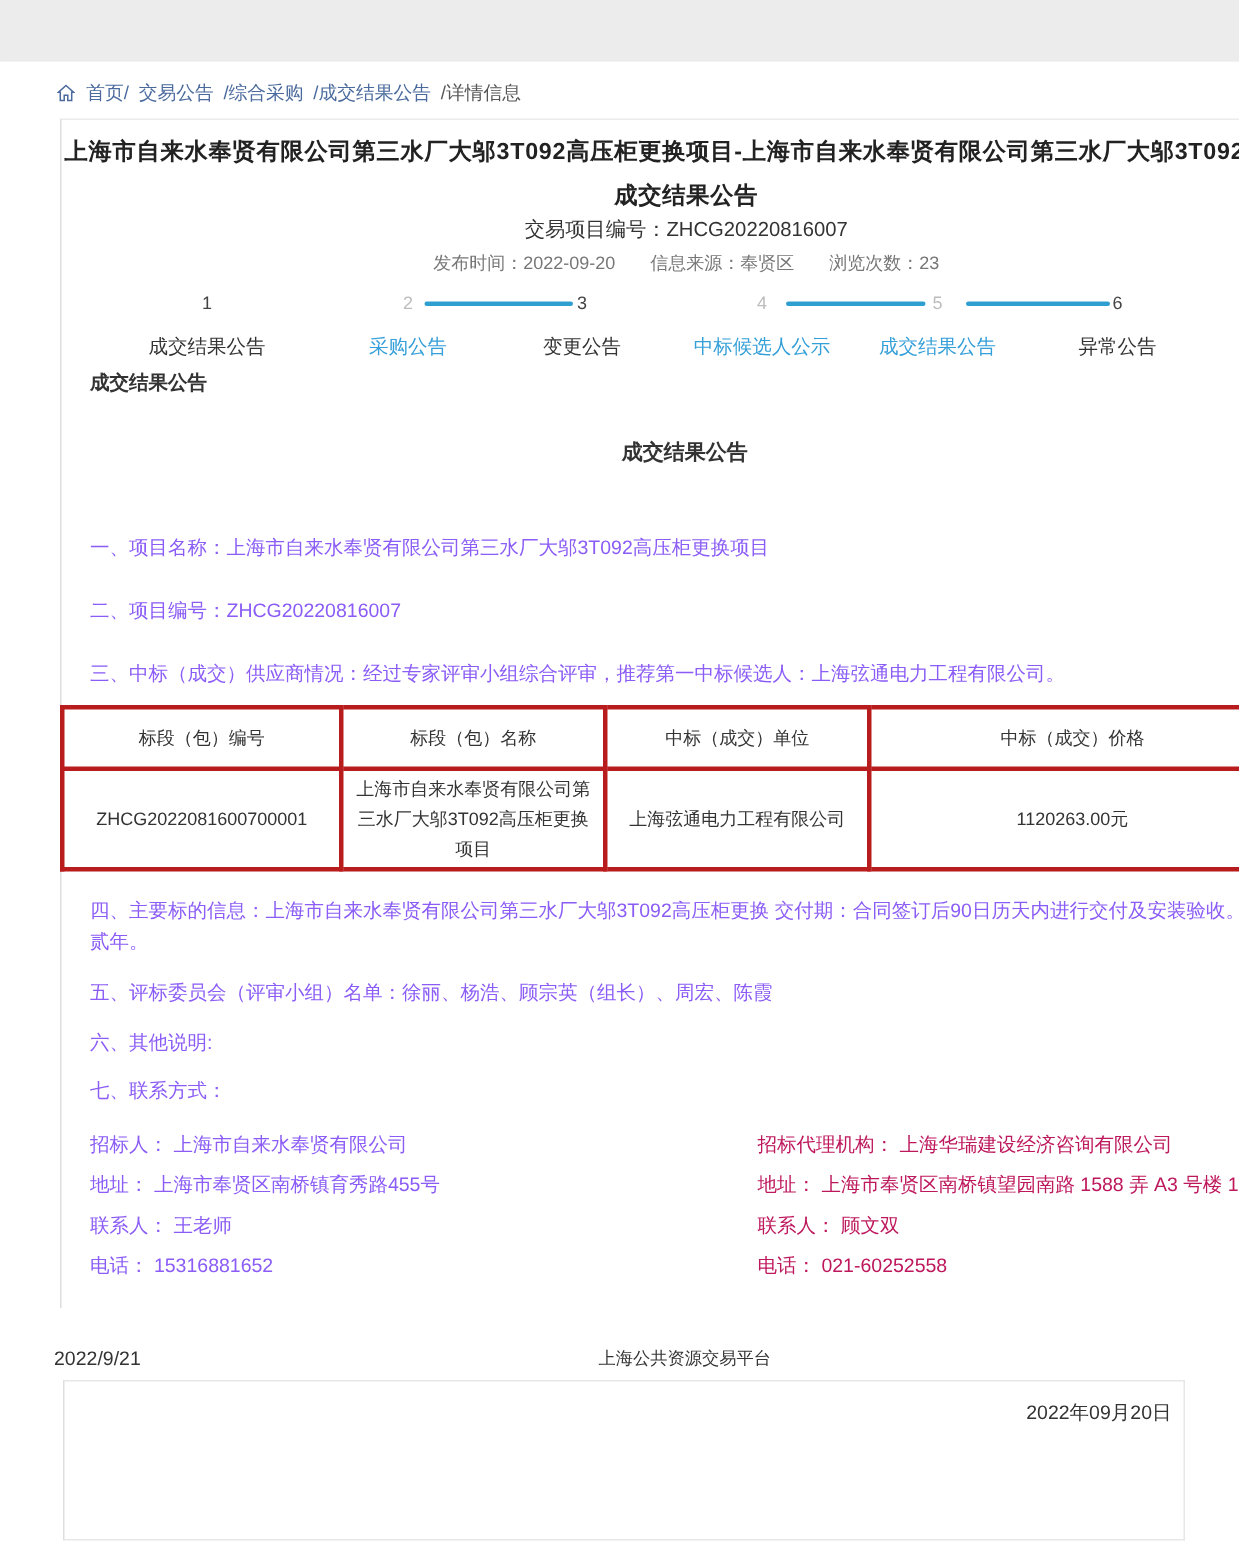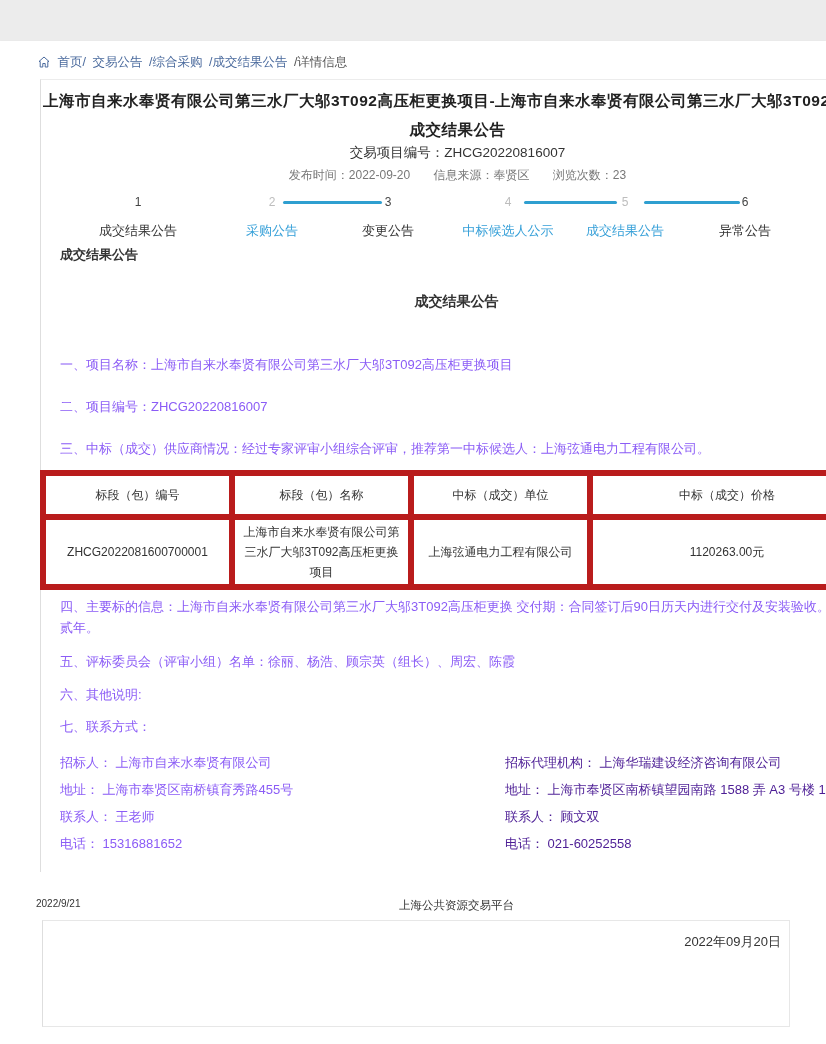--- a/index.html
+++ b/index.html
@@ -40,36 +40,36 @@
 
   .section-tab{position:absolute;top:205px;left:60px;font-size:13px;font-weight:bold;color:#333;}
   .doc-title{position:absolute;top:252px;left:40px;width:833px;text-align:center;
              font-size:14px;font-weight:bold;color:#333;}
 
   .body-line{position:absolute;left:60px;font-size:13px;color:#8b5cf6;white-space:nowrap;}
 
   
   .result-table{position:absolute;top:429px;left:40px;width:765px;border-collapse:collapse;
                 font-size:12px;color:#333;table-layout:fixed;}
-  .result-table th,.result-table td{border:6px solid #b91c1c;text-align:center;
+  .result-table th,.result-table td{border:3px solid #b91c1c;text-align:center;
                 font-weight:normal;padding:2px 4px;}
   .result-table th{height:34px;}
   .result-table td{height:44px;line-height:20px;}
   .c1{width:175px;} .c2{width:165px;} .c3{width:165px;} .c4{width:260px;}
 
   .contact-left{position:absolute;left:60px;top:713px;font-size:13px;color:#8b5cf6;}
-  .contact-right{position:absolute;left:505px;top:713px;font-size:13px;color:#4c1d95;}
+  .contact-right{position:absolute;left:505px;top:713px;font-size:13px;color:#be185d;}
   .contact-left div,.contact-right div{margin-bottom:14px;white-space:nowrap;height:13px;}
 
   .print-url{position:absolute;top:835px;left:33px;width:730px;overflow:hidden;
              white-space:nowrap;font-size:11px;color:#333;}
   .page-indicator{position:absolute;top:835px;right:36px;font-size:11px;color:#333;}
 
   
-  .p2-date{position:absolute;top:26px;left:36px;font-size:10px;color:#333;}
+  .p2-date{position:absolute;top:26px;left:36px;font-size:13px;color:#333;}
   .p2-site{position:absolute;top:26px;left:40px;width:833px;text-align:center;font-size:11.5px;color:#333;}
   .card2{position:absolute;top:48px;left:42px;width:746px;height:105px;
          border:1px solid #e7e7e7;border-left-color:#dedede;background:#fff;}
   .card2-date{position:absolute;top:12px;right:8px;font-size:13px;color:#333;}
 </style>
 </head>
 <body>
 
 <div class="page page1">
 

